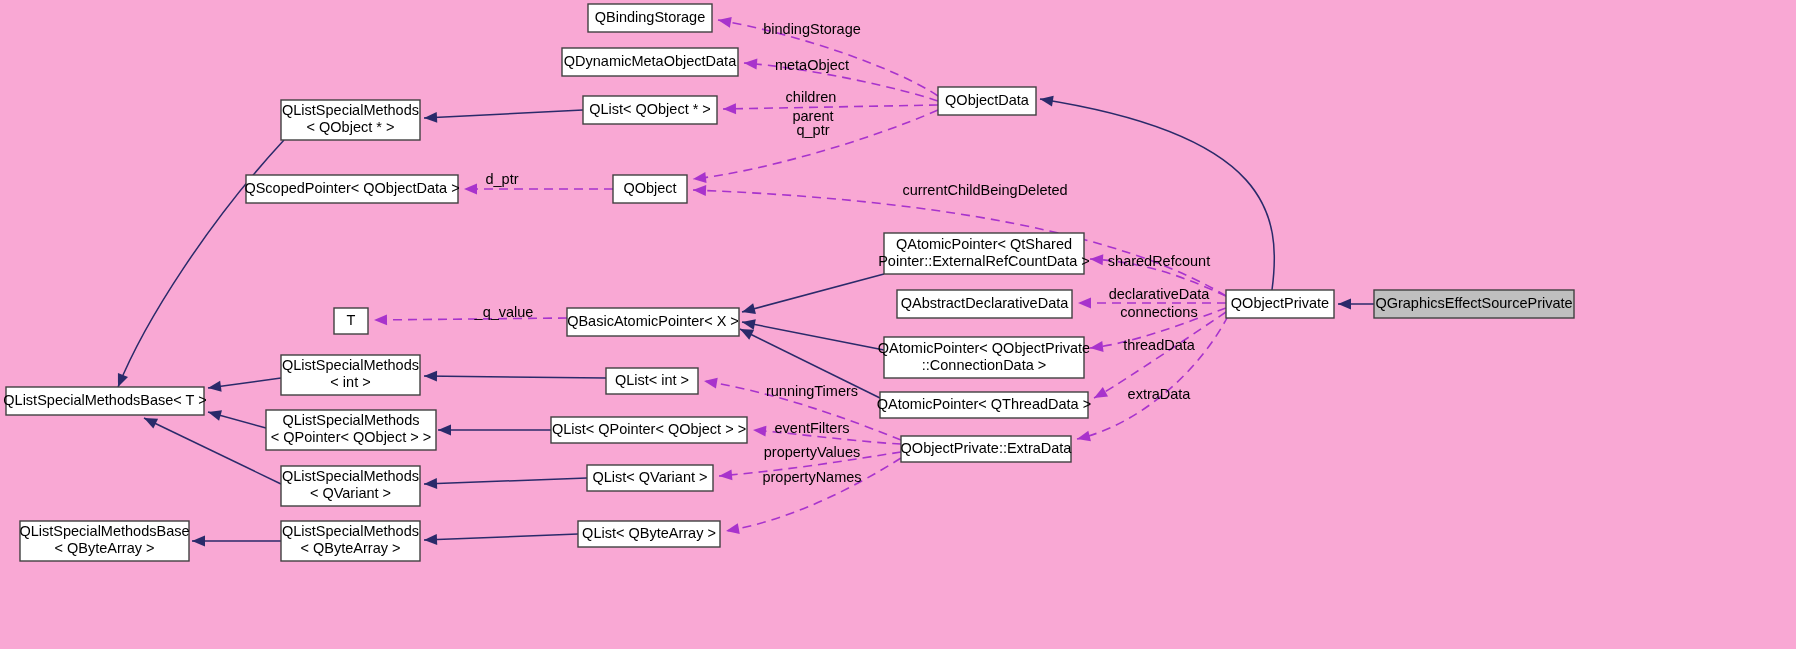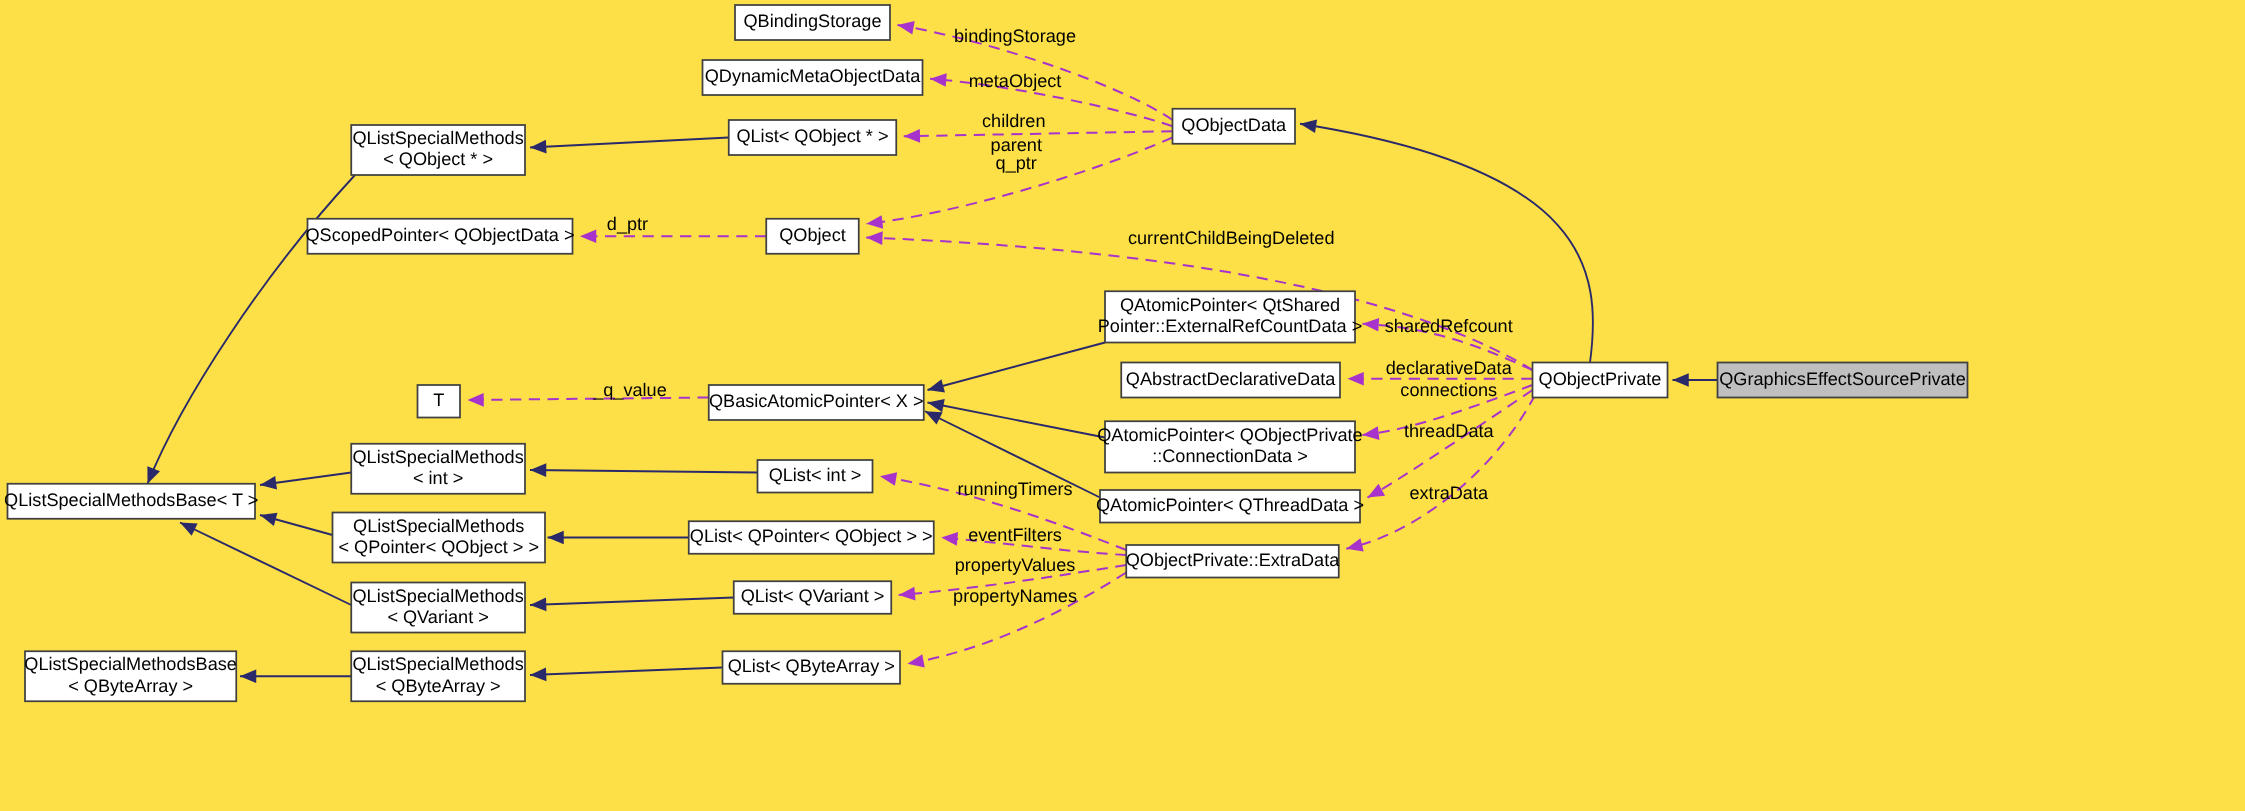--- a/index.html
+++ b/index.html
@@ -4,21 +4,21 @@
 <style>
   html, body {
     margin: 0;
     padding: 0;
     background: #ffffff;
   }
   #diagram-root {
     position: relative;
     width: 1796px;
     height: 649px;
-    background: #fde047;
+    background: #f9a8d4;
     font-family: "Liberation Sans", sans-serif;
     overflow: hidden;
   }
   #diagram-svg {
     position: absolute;
     left: 0;
     top: 0;
     width: 1796px;
     height: 649px;
   }

